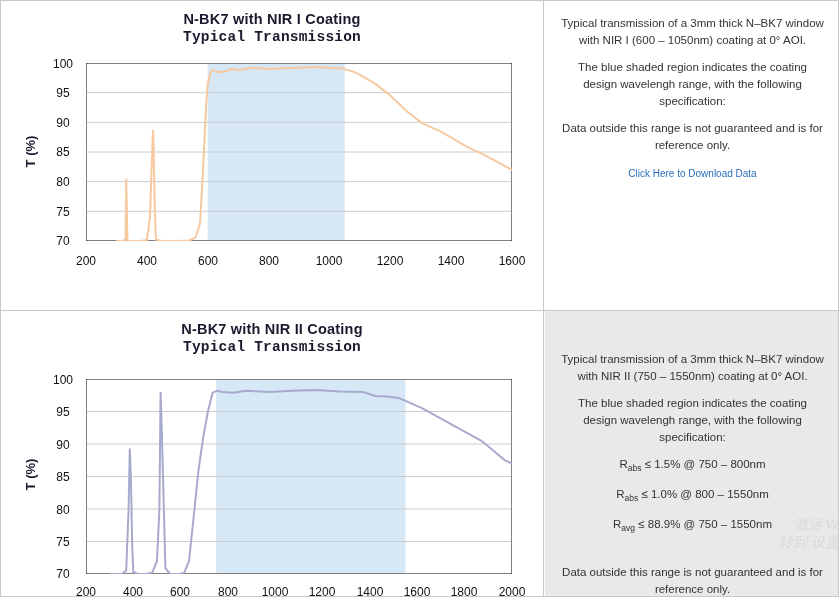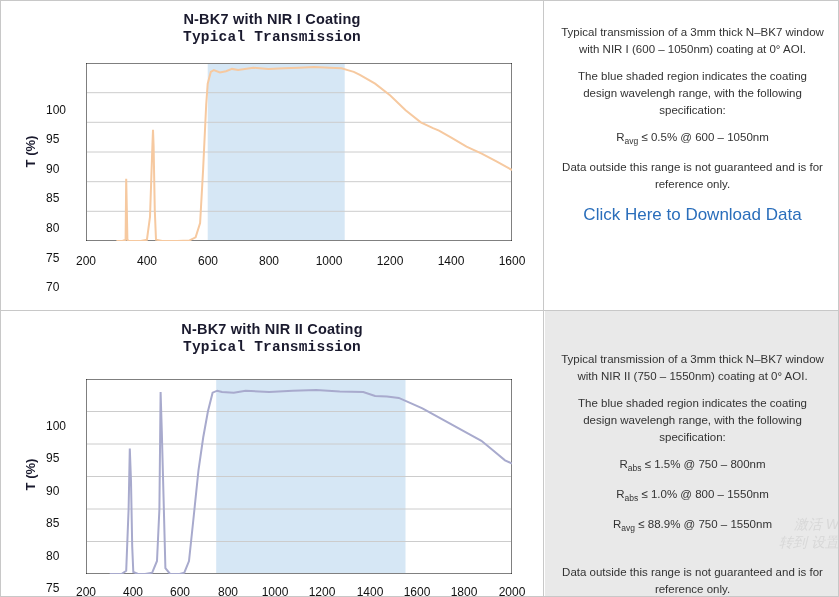--- a/index.html
+++ b/index.html
@@ -43,26 +43,26 @@
     width: 295px;
     height: 100%;
     box-sizing: border-box;
     padding: 14px 16px 10px 16px;
     text-align: center;
     color: #333333;
     font-size: 11.5px;
     line-height: 1.45;
   }
   .desc-cell.shaded { background: #e9e9e9; }
-  .desc-cell p { margin: 9px 0 11px 0; }
+  .desc-cell p { margin: 0 0 11px 0; }
   .spec-line { margin: 0 0 2px 0; }
   .dl-link {
     color: #2a6ebb;
     text-decoration: none;
-    font-size: 17px;
+    font-size: 10px;
     cursor: pointer;
   }
   sub { font-size: 8.5px; }
 
   .chart-title {
     text-align: center;
     font-weight: bold;
     font-size: 14.5px;
     color: #1a1a2e;
     letter-spacing: 0.2px;
@@ -89,21 +89,21 @@
     font-weight: bold;
     font-size: 13px;
     color: #1a1a2e;
   }
   .ytick, .xtick {
     position: absolute;
     font-size: 12px;
     color: #111111;
     white-space: nowrap;
   }
-  .ytick { text-align: left; margin-top: 46px; }
+  .ytick { text-align: center; }
   .xtick { text-align: center; }
   .watermark {
     position: absolute;
     color: #d8d8d8;
     font-size: 14px;
     line-height: 1.25;
     text-align: right;
     pointer-events: none;
     user-select: none;
     font-style: italic;
@@ -156,23 +156,20 @@
       <div class="xtick" style="left:367px; top:253px; width:44px;">1200</div>
       <div class="xtick" style="left:428px; top:253px; width:44px;">1400</div>
       <div class="xtick" style="left:489px; top:253px; width:44px;">1600</div>
 
       <div class="axis-title-y" style="left:-6px; top:143px; width:70px; text-align:center;">T (%)</div>
     </div>
 
     <div class="desc-cell">
       <p>Typical transmission of a 3mm thick N–BK7 window with NIR I (600 – 1050nm) coating at 0° AOI.</p>
       <p>The blue shaded region indicates the coating design wavelengh range, with the following specification:</p>
-      <p class="spec-line">
-        <span>R</span><sub>avg</sub><span> ≤ 0.5% @ 600 – 1050nm</span>
-      </p>
       <p style="margin-top:11px;">Data outside this range is not guaranteed and is for reference only.</p>
       <a class="dl-link" href="#">Click Here to Download Data</a>
     </div>
   </div>
 
   <div class="panel-row row-2">
 
     <div class="chart-cell">
       <div class="chart-title">
         <span class="l1">N-BK7 with NIR II Coating</span>

